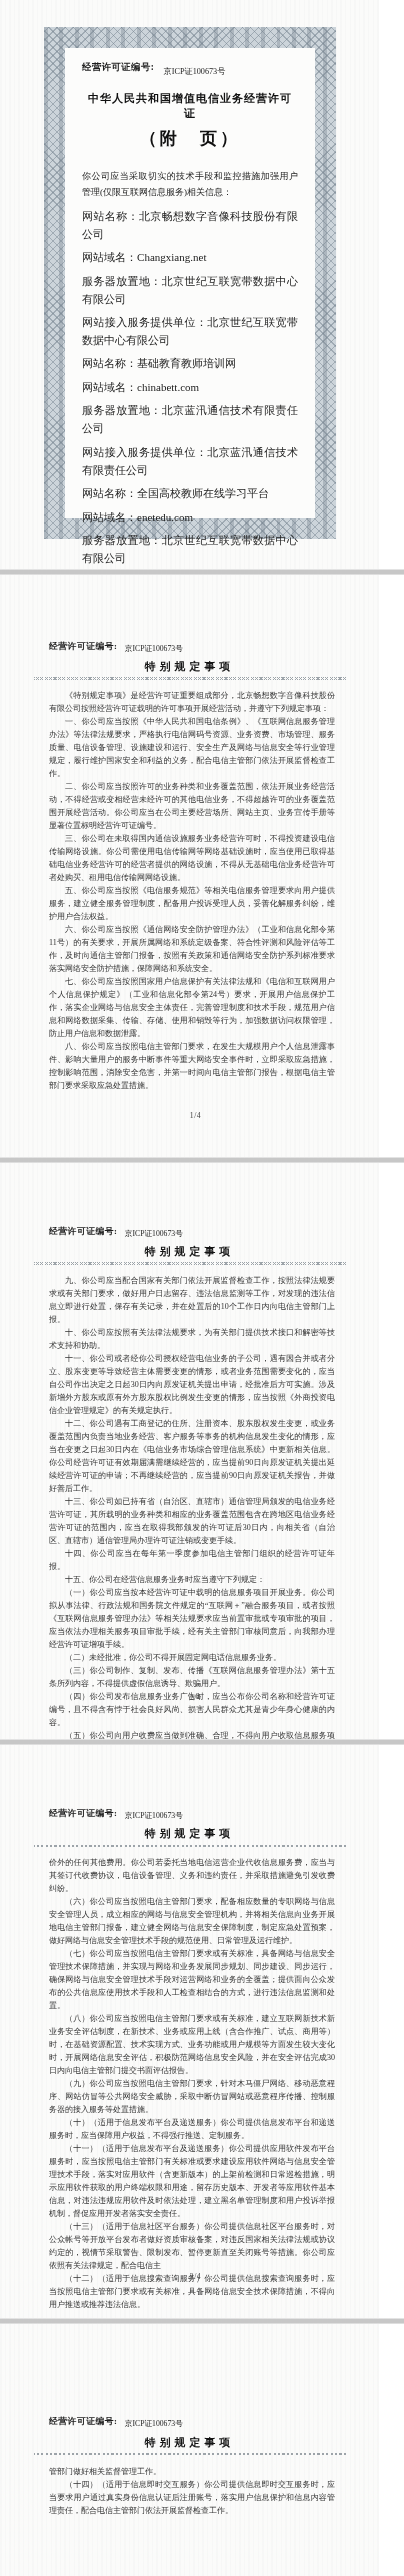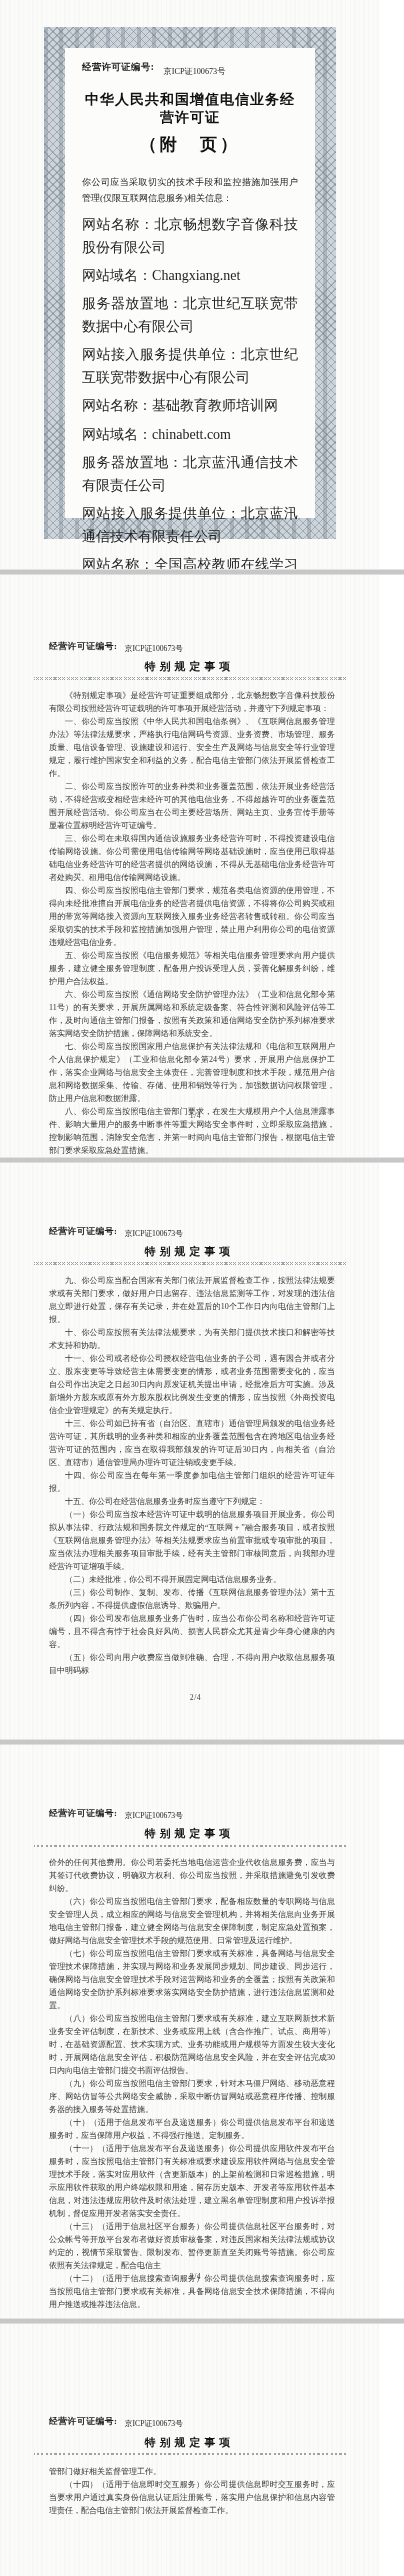--- a/index.html
+++ b/index.html
@@ -39,33 +39,33 @@
   .cert-inner{
     background:#fcfcfb;
     height:100%;
     box-sizing:border-box;
     padding:13.4px 17.5px;
   }
   .lic-row{display:block;}
   .lic-label{font-weight:bold;font-size:9.3px;color:#1c1c1c;letter-spacing:0.5px;}
   .lic-value{font-size:8.2px;color:#222;margin-left:7.2px;position:relative;top:4.1px;display:inline-block;}
   .cert-title{
-    text-align:center;font-weight:bold;font-size:14px;color:#111;
+    text-align:center;font-weight:bold;font-size:11px;color:#111;
     letter-spacing:1px;margin:17.5px 0 5.2px 0;
   }
   .cert-subtitle{
     text-align:center;font-weight:bold;font-size:17px;color:#111;
     letter-spacing:3.1px;margin:0 0 19.6px 0;
   }
   .cert-intro{
     font-size:9px;line-height:1.75;color:#222;margin:0 0 7.2px 0;
     text-align:justify;
   }
   .cert-entry{
-    font-size:14px;line-height:1.62;color:#222;margin:0 0 5.7px 0;
+    font-size:11px;line-height:1.62;color:#222;margin:0 0 5.7px 0;
     text-align:justify;
   }
   
   .sheet.prov .head{
     padding:0 0 0 49px;
   }
   .sheet.p2 .head{padding-top:66px;}
   .sheet.p3 .head{padding-top:63px;}
   .sheet.p4 .head{padding-top:63px;}
   .sheet.p5 .head{padding-top:92px;}
@@ -141,21 +141,20 @@
       <span class="prov-label">经营许可证编号:</span>
       <span class="prov-no">京ICP证100673号</span>
     </div>
     <div class="prov-title">特别规定事项</div>
     <div class="wavy"></div>
     <div class="body-text">
       <p>《特别规定事项》是经营许可证重要组成部分，北京畅想数字音像科技股份有限公司按照经营许可证载明的许可事项开展经营活动，并遵守下列规定事项：</p>
       <p>一、你公司应当按照《中华人民共和国电信条例》、《互联网信息服务管理办法》等法律法规要求，严格执行电信网码号资源、业务资费、市场管理、服务质量、电信设备管理、设施建设和运行、安全生产及网络与信息安全等行业管理规定，履行维护国家安全和利益的义务，配合电信主管部门依法开展监督检查工作。</p>
       <p>二、你公司应当按照许可的业务种类和业务覆盖范围，依法开展业务经营活动，不得经营或变相经营未经许可的其他电信业务，不得超越许可的业务覆盖范围开展经营活动。你公司应当在公司主要经营场所、网站主页、业务宣传手册等显著位置标明经营许可证编号。</p>
       <p>三、你公司在未取得国内通信设施服务业务经营许可时，不得投资建设电信传输网络设施。你公司需使用电信传输网等网络基础设施时，应当使用已取得基础电信业务经营许可的经营者提供的网络设施，不得从无基础电信业务经营许可者处购买、租用电信传输网网络设施。</p>
-      <p>四、你公司应当按照电信主管部门要求，规范各类电信资源的使用管理，不得向未经批准擅自开展电信业务的经营者提供电信资源，不得将你公司购买或租用的带宽等网络接入资源向互联网接入服务业务经营者转售或转租。你公司应当采取切实的技术手段和监控措施加强用户管理，禁止用户利用你公司的电信资源违规经营电信业务。</p>
       <p>五、你公司应当按照《电信服务规范》等相关电信服务管理要求向用户提供服务，建立健全服务管理制度，配备用户投诉受理人员，妥善化解服务纠纷，维护用户合法权益。</p>
       <p>六、你公司应当按照《通信网络安全防护管理办法》（工业和信息化部令第11号）的有关要求，开展所属网络和系统定级备案、符合性评测和风险评估等工作，及时向通信主管部门报备，按照有关政策和通信网络安全防护系列标准要求落实网络安全防护措施，保障网络和系统安全。</p>
       <p>七、你公司应当按照国家用户信息保护有关法律法规和《电信和互联网用户个人信息保护规定》（工业和信息化部令第24号）要求，开展用户信息保护工作，落实企业网络与信息安全主体责任，完善管理制度和技术手段，规范用户信息和网络数据采集、传输、存储、使用和销毁等行为，加强数据访问权限管理，防止用户信息和数据泄露。</p>
       <p>八、你公司应当按照电信主管部门要求，在发生大规模用户个人信息泄露事件、影响大量用户的服务中断事件等重大网络安全事件时，立即采取应急措施，控制影响范围，消除安全危害，并第一时间向电信主管部门报告，根据电信主管部门要求采取应急处置措施。</p>
     </div>
     <div class="pageno">1/4</div>
   </div>
 
   <div class="sep"></div>
 
@@ -163,20 +162,21 @@
     <div class="head">
       <span class="prov-label">经营许可证编号:</span>
       <span class="prov-no">京ICP证100673号</span>
     </div>
     <div class="prov-title">特别规定事项</div>
     <div class="wavy"></div>
     <div class="body-text">
       <p>九、你公司应当配合国家有关部门依法开展监督检查工作，按照法律法规要求或有关部门要求，做好用户日志留存、违法信息监测等工作，对发现的违法信息立即进行处置，保存有关记录，并在处置后的10个工作日内向电信主管部门上报。</p>
       <p>十、你公司应按照有关法律法规要求，为有关部门提供技术接口和解密等技术支持和协助。</p>
       <p>十一、你公司或者经你公司授权经营电信业务的子公司，遇有因合并或者分立、股东变更等导致经营主体需要变更的情形，或者业务范围需要变化的，应当自公司作出决定之日起30日内向原发证机关提出申请，经批准后方可实施。涉及新增外方股东或原有外方股东股权比例发生变更的情形，应当按照《外商投资电信企业管理规定》的有关规定执行。</p>
+      <p>十二、你公司遇有工商登记的住所、注册资本、股东股权发生变更，或业务覆盖范围内负责当地业务经营、客户服务等事务的机构信息发生变化的情形，应当在变更之日起30日内在《电信业务市场综合管理信息系统》中更新相关信息。你公司经营许可证有效期届满需继续经营的，应当提前90日向原发证机关提出延续经营许可证的申请；不再继续经营的，应当提前90日向原发证机关报告，并做好善后工作。</p>
       <p>十三、你公司如已持有省（自治区、直辖市）通信管理局颁发的电信业务经营许可证，其所载明的业务种类和相应的业务覆盖范围包含在跨地区电信业务经营许可证的范围内，应当在取得我部颁发的许可证后30日内，向相关省（自治区、直辖市）通信管理局办理许可证注销或变更手续。</p>
       <p>十四、你公司应当在每年第一季度参加电信主管部门组织的经营许可证年报。</p>
       <p>十五、你公司在经营信息服务业务时应当遵守下列规定：</p>
       <p>（一）你公司应当按本经营许可证中载明的信息服务项目开展业务。你公司拟从事法律、行政法规和国务院文件规定的“互联网＋”融合服务项目，或者按照《互联网信息服务管理办法》等相关法规要求应当前置审批或专项审批的项目，应当依法办理相关服务项目审批手续，经有关主管部门审核同意后，向我部办理经营许可证增项手续。</p>
       <p>（二）未经批准，你公司不得开展固定网电话信息服务业务。</p>
       <p>（三）你公司制作、复制、发布、传播《互联网信息服务管理办法》第十五条所列内容，不得提供虚假信息诱导、欺骗用户。</p>
       <p>（四）你公司发布信息服务业务广告时，应当公布你公司名称和经营许可证编号，且不得含有悖于社会良好风尚、损害人民群众尤其是青少年身心健康的内容。</p>
       <p>（五）你公司向用户收费应当做到准确、合理，不得向用户收取信息服务项目中明码标</p>
     </div>
     <div class="pageno">2/4</div>
@@ -185,23 +185,23 @@
   <div class="sep"></div>
 
   <div class="sheet prov p4">
     <div class="head">
       <span class="prov-label">经营许可证编号:</span>
       <span class="prov-no">京ICP证100673号</span>
     </div>
     <div class="prov-title">特别规定事项</div>
     <div class="wavy"></div>
     <div class="body-text">
-      <p class="cont">价外的任何其他费用。你公司若委托当地电信运营企业代收信息服务费，应当与其签订代收费协议，明确双方权利、你公司应当按照，并采取措施避免引发收费纠纷。</p>
+      <p class="cont">价外的任何其他费用。你公司若委托当地电信运营企业代收信息服务费，应当与其签订代收费协议，电信设备管理、义务和违约责任，并采取措施避免引发收费纠纷。</p>
       <p>（六）你公司应当按照电信主管部门要求，配备相应数量的专职网络与信息安全管理人员，成立相应的网络与信息安全管理机构，并将相关信息向业务开展地电信主管部门报备，建立健全网络与信息安全保障制度，制定应急处置预案，做好网络与信息安全管理技术手段的规范使用、日常管理及运行维护。</p>
-      <p>（七）你公司应当按照电信主管部门要求或有关标准，具备网络与信息安全管理技术保障措施，并实现与网络和业务发展同步规划、同步建设、同步运行，确保网络与信息安全管理技术手段对运营网络和业务的全覆盖；按照有关政策和通信网络安全防护系列标准要求落实网络安全防护措施，进行违法信息监测和处置。</p>
+      <p>（七）你公司应当按照电信主管部门要求或有关标准，具备网络与信息安全管理技术保障措施，并实现与网络和业务发展同步规划、同步建设、同步运行，确保网络与信息安全管理技术手段对运营网络和业务的全覆盖；提供面向公众发布的公共信息应使用技术手段和人工检查相结合的方式，进行违法信息监测和处置。</p>
       <p>（八）你公司应当按照电信主管部门要求或有关标准，建立互联网新技术新业务安全评估制度，在新技术、业务或应用上线（含合作推广、试点、商用等）时，在基础资源配置、技术实现方式、业务功能或用户规模等方面发生较大变化时，开展网络信息安全评估，积极防范网络信息安全风险，并在安全评估完成30日内向电信主管部门提交书面评估报告。</p>
       <p>（九）你公司应当按照电信主管部门要求，针对木马僵尸网络、移动恶意程序、网站仿冒等公共网络安全威胁，采取中断仿冒网站或恶意程序传播、控制服务器的接入服务等处置措施。</p>
       <p>（十）（适用于信息发布平台及递送服务）你公司提供信息发布平台和递送服务时，应当保障用户权益，不得强行推送、定制服务。</p>
       <p>（十一）（适用于信息发布平台及递送服务）你公司提供应用软件发布平台服务时，应当按照电信主管部门有关标准或要求建设应用软件网络与信息安全管理技术手段，落实对应用软件（含更新版本）的上架前检测和日常巡检措施，明示应用软件获取的用户终端权限和用途，留存历史版本、开发者等应用软件基本信息，对违法违规应用软件及时依法处理，建立黑名单管理制度和用户投诉举报机制，督促应用开发者落实安全责任。</p>
       <p>（十三）（适用于信息社区平台服务）你公司提供信息社区平台服务时，对公众帐号等开放平台发布者做好资质审核备案，对违反国家相关法律法规或协议约定的，视情节采取警告、限制发布、暂停更新直至关闭账号等措施。你公司应依照有关法律规定，配合电信主</p>
       <p>（十二）（适用于信息搜索查询服务）你公司提供信息搜索查询服务时，应当按照电信主管部门要求或有关标准，具备网络信息安全技术保障措施，不得向用户推送或推荐违法信息。</p>
     </div>
     <div class="pageno">3/4</div>
   </div>
 

